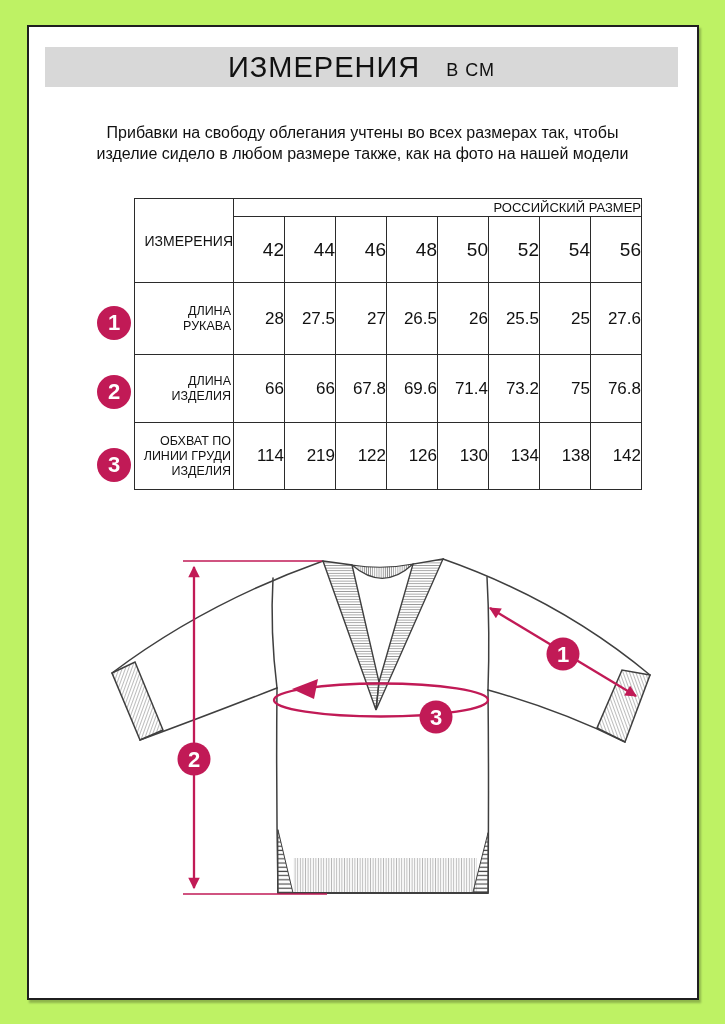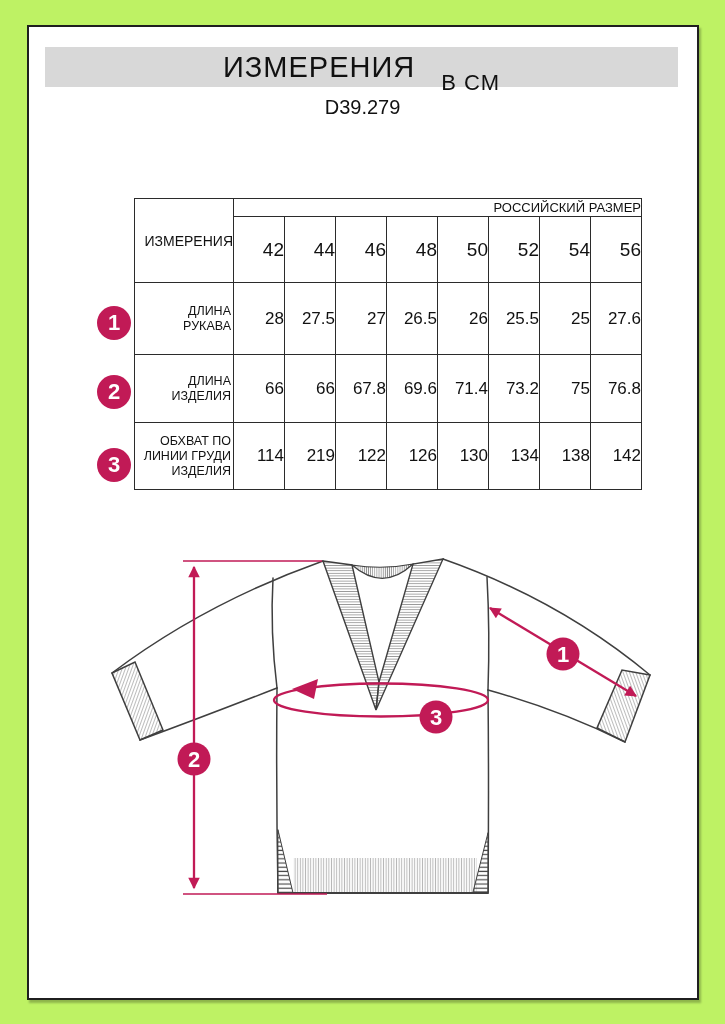--- a/index.html
+++ b/index.html
@@ -4,21 +4,21 @@
 <style>
   html,body{margin:0;padding:0;background:#ffffff;}
   #page{position:relative;width:725px;height:1024px;background:#bef264;overflow:hidden;
         font-family:"Liberation Sans", sans-serif;color:#111;}
   #frame{position:absolute;left:27px;top:25px;width:668px;height:971px;
          border:2px solid #1f1f1f;background:#fff;box-shadow:2px 3px 2px rgba(0,0,0,.25);}
   .title-bar{position:absolute;left:45px;top:47px;width:633px;height:40px;background:#d8d8d8;
              display:flex;align-items:center;justify-content:center;gap:26px;}
   .title-w1{font-size:29px;letter-spacing:1px;}
   .title-w2{font-size:29px;font-weight:bold;letter-spacing:1px;}
-  .title-unit{font-size:22px;position:relative;top:16px;letter-spacing:1px;text-align:right;}
+  .title-unit{font-size:18px;position:relative;top:3px;letter-spacing:1px;text-align:right;}
   .model-code{position:absolute;left:0;top:96px;width:725px;text-align:center;font-size:20px;}
   .note{position:absolute;left:92px;top:122px;width:541px;text-align:center;font-size:16px;line-height:21px;}
   
   table.sizes{position:absolute;left:134px;top:198px;border-collapse:collapse;table-layout:fixed;}
   table.sizes td{border:1px solid #2b2b2b;text-align:right;vertical-align:middle;padding:0;}
   td.meas-head{width:98px;font-size:14px;}
   td.group-head{height:17px;font-size:13px;}
   tr.size-row td{height:65px;font-size:19px;font-weight:normal;width:50px;}
   tr.data-row td{font-size:17px;}
   tr.data-row td.rlabel{font-size:12.5px;line-height:15px;padding:0 2px;}
@@ -35,21 +35,21 @@
 <body>
 
 <div id="page">
   <div id="frame"></div>
 
   <div class="title-bar">
     <span class="title-w1">ИЗМЕРЕНИЯ</span>
     <span class="title-unit">В СМ</span>
   </div>
 
-  <div class="model-code">D39.279</div>
+  <div class="note">Прибавки на свободу облегания учтены во всех размерах так, чтобы изделие сидело в любом размере также, как на фото на нашей модели</div>
 
   <table class="sizes">
     <tbody>
         <tr>
       <td class="meas-head" rowspan="2">ИЗМЕРЕНИЯ</td>
       <td class="group-head" colspan="8">РОССИЙСКИЙ РАЗМЕР</td>
     </tr>
     <tr class="size-row">
       <td>42</td>
       <td>44</td>

